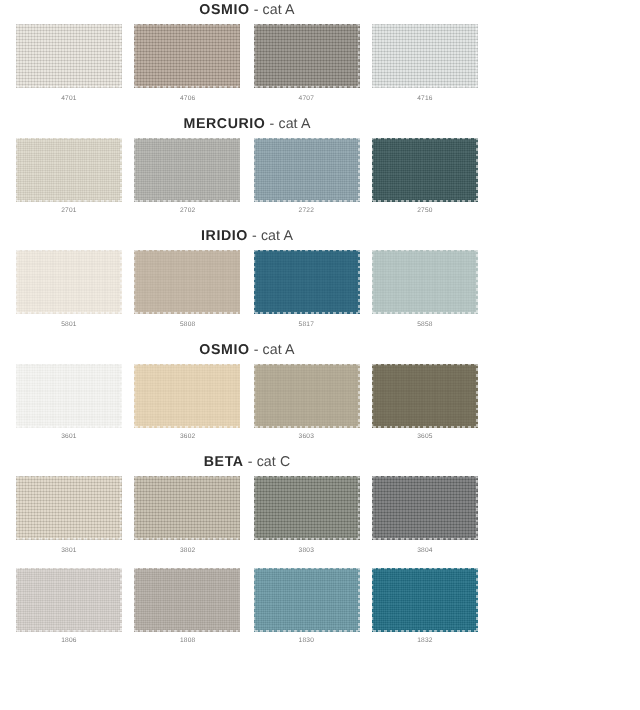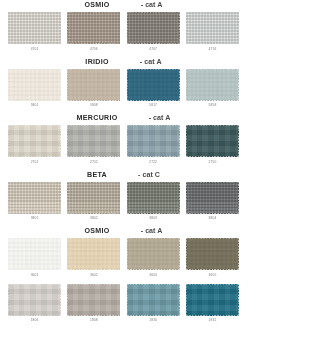--- a/index.html
+++ b/index.html
@@ -27,23 +27,22 @@
     line-height: 11px;
     letter-spacing: 0.05px;
     color: #2b2b2b;
     white-space: nowrap;
   }
   .group-title .nm {
     font-weight: bold;
     letter-spacing: 0.3px;
   }
   .group-title .cat {
-    font-weight: bold;
+    font-weight: normal;
     color: #4a4a4a;
-    padding-left: 29px;
   }
   .swatch-row {
     display: flex;
     justify-content: space-between;
     padding: 0 8px;
     margin-top: 1px;
   }
   .swatch-cell {
     width: 53px;
     display: flex;
@@ -126,20 +125,44 @@
       </div>
       <div class="swatch-cell">
         <div class="swatch coarse" style="background-color: rgb(221, 225, 224);"></div>
         <div class="code">4716</div>
       </div>
     </div>
   </div>
 
   <div class="group">
     <div class="group-title">
+      <span class="nm">MERCURIO</span><span class="cat"> - cat A</span>
+    </div>
+    <div class="swatch-row">
+      <div class="swatch-cell">
+        <div class="swatch" style="background-color: rgb(220, 215, 201);"></div>
+        <div class="code">2701</div>
+      </div>
+      <div class="swatch-cell">
+        <div class="swatch" style="background-color: rgb(178, 178, 173);"></div>
+        <div class="code">2702</div>
+      </div>
+      <div class="swatch-cell">
+        <div class="swatch" style="background-color: rgb(141, 163, 172);"></div>
+        <div class="code">2722</div>
+      </div>
+      <div class="swatch-cell">
+        <div class="swatch" style="background-color: rgb(61, 90, 92);"></div>
+        <div class="code">2750</div>
+      </div>
+    </div>
+  </div>
+
+  <div class="group">
+    <div class="group-title">
       <span class="nm">IRIDIO</span><span class="cat"> - cat A</span>
     </div>
     <div class="swatch-row">
       <div class="swatch-cell">
         <div class="swatch smooth" style="background-color: rgb(239, 233, 223);"></div>
         <div class="code">5801</div>
       </div>
       <div class="swatch-cell">
         <div class="swatch smooth" style="background-color: rgb(196, 183, 166);"></div>
         <div class="code">5808</div>
@@ -150,38 +173,38 @@
       </div>
       <div class="swatch-cell">
         <div class="swatch smooth" style="background-color: rgb(182, 198, 196);"></div>
         <div class="code">5858</div>
       </div>
     </div>
   </div>
 
   <div class="group">
     <div class="group-title">
-      <span class="nm">MERCURIO</span><span class="cat"> - cat A</span>
-    </div>
-    <div class="swatch-row">
-      <div class="swatch-cell">
-        <div class="swatch" style="background-color: rgb(220, 215, 201);"></div>
-        <div class="code">2701</div>
-      </div>
-      <div class="swatch-cell">
-        <div class="swatch" style="background-color: rgb(178, 178, 173);"></div>
-        <div class="code">2702</div>
-      </div>
-      <div class="swatch-cell">
-        <div class="swatch" style="background-color: rgb(141, 163, 172);"></div>
-        <div class="code">2722</div>
-      </div>
-      <div class="swatch-cell">
-        <div class="swatch" style="background-color: rgb(61, 90, 92);"></div>
-        <div class="code">2750</div>
+      <span class="nm">OSMIO</span><span class="cat"> - cat A</span>
+    </div>
+    <div class="swatch-row">
+      <div class="swatch-cell">
+        <div class="swatch smooth" style="background-color: rgb(244, 244, 241);"></div>
+        <div class="code">3601</div>
+      </div>
+      <div class="swatch-cell">
+        <div class="swatch smooth" style="background-color: rgb(230, 212, 181);"></div>
+        <div class="code">3602</div>
+      </div>
+      <div class="swatch-cell">
+        <div class="swatch smooth" style="background-color: rgb(180, 171, 150);"></div>
+        <div class="code">3603</div>
+      </div>
+      <div class="swatch-cell">
+        <div class="swatch smooth" style="background-color: rgb(118, 112, 91);"></div>
+        <div class="code">3605</div>
       </div>
     </div>
   </div>
 
   <div class="group">
     <div class="group-title">
       <span class="nm">BETA</span><span class="cat"> - cat C</span>
     </div>
     <div class="swatch-row">
       <div class="swatch-cell">
@@ -197,44 +220,20 @@
         <div class="code">3803</div>
       </div>
       <div class="swatch-cell">
         <div class="swatch coarse" style="background-color: rgb(110, 112, 113);"></div>
         <div class="code">3804</div>
       </div>
     </div>
   </div>
 
   <div class="group">
-    <div class="group-title">
-      <span class="nm">OSMIO</span><span class="cat"> - cat A</span>
-    </div>
-    <div class="swatch-row">
-      <div class="swatch-cell">
-        <div class="swatch smooth" style="background-color: rgb(244, 244, 241);"></div>
-        <div class="code">3601</div>
-      </div>
-      <div class="swatch-cell">
-        <div class="swatch smooth" style="background-color: rgb(230, 212, 181);"></div>
-        <div class="code">3602</div>
-      </div>
-      <div class="swatch-cell">
-        <div class="swatch smooth" style="background-color: rgb(180, 171, 150);"></div>
-        <div class="code">3603</div>
-      </div>
-      <div class="swatch-cell">
-        <div class="swatch smooth" style="background-color: rgb(118, 112, 91);"></div>
-        <div class="code">3605</div>
-      </div>
-    </div>
-  </div>
-
-  <div class="group">
     <div class="swatch-row">
       <div class="swatch-cell">
         <div class="swatch" style="background-color: rgb(213, 208, 203);"></div>
         <div class="code">1806</div>
       </div>
       <div class="swatch-cell">
         <div class="swatch" style="background-color: rgb(181, 174, 166);"></div>
         <div class="code">1808</div>
       </div>
       <div class="swatch-cell">

